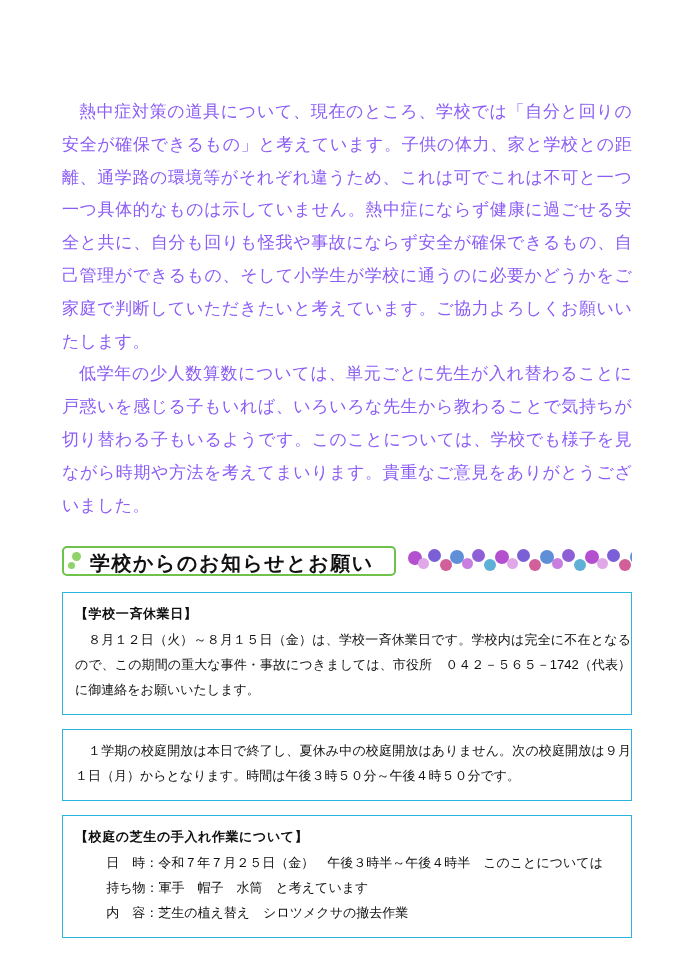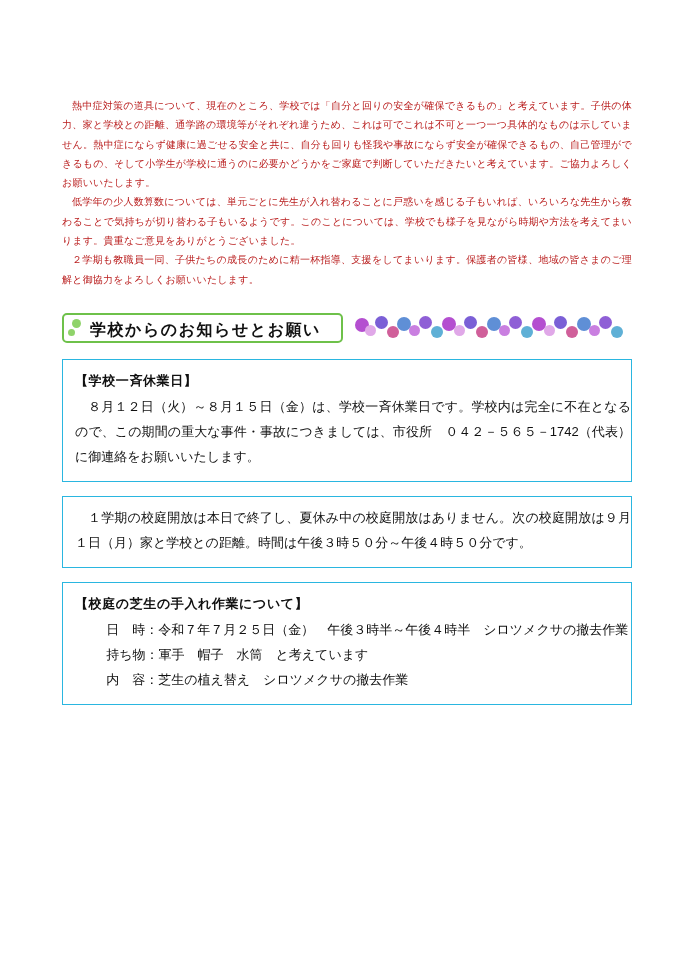--- a/index.html
+++ b/index.html
@@ -19,46 +19,46 @@
     position: absolute;
     left: 0; top: 0;
     width: 690px;
     height: 964px;
     box-sizing: border-box;
     padding: 96px 58px 0 62px;
   }
 
   
   .intro {
-    font-size: 10px;
+    font-size: 17px;
     line-height: 1.93;
     letter-spacing: 0.2px;
     text-align: justify;
-    color: #b91c1c;
+    color: #8b5cf6;
   }
   .intro p {
     margin: 0 0 0 0;
     text-indent: 1em;
   }
 
   
   .banner-row {
     margin-top: 22px;
     display: flex;
     align-items: center;
     height: 34px;
   }
   .banner-title {
     position: relative;
     border: 2px solid #6ec14a;
     border-radius: 5px;
     height: 30px;
     line-height: 30px;
     padding: 0 20px 0 26px;
-    font-size: 16px;
+    font-size: 20px;
     font-weight: bold;
     letter-spacing: 1.5px;
     color: #111;
     background: #fff;
     box-sizing: border-box;
     white-space: nowrap;
   }
   .banner-title::before,
   .banner-title::after {
     content: "";
@@ -106,21 +106,20 @@
   .box p.ind2 { text-indent: 2.4em; }
 </style>
 </head>
 <body>
 
 <div class="page">
 
   <div class="intro">
     <p>熱中症対策の道具について、現在のところ、学校では「自分と回りの安全が確保できるもの」と考えています。子供の体力、家と学校との距離、通学路の環境等がそれぞれ違うため、これは可でこれは不可と一つ一つ具体的なものは示していません。熱中症にならず健康に過ごせる安全と共に、自分も回りも怪我や事故にならず安全が確保できるもの、自己管理ができるもの、そして小学生が学校に通うのに必要かどうかをご家庭で判断していただきたいと考えています。ご協力よろしくお願いいたします。</p>
     <p>低学年の少人数算数については、単元ごとに先生が入れ替わることに戸惑いを感じる子もいれば、いろいろな先生から教わることで気持ちが切り替わる子もいるようです。このことについては、学校でも様子を見ながら時期や方法を考えてまいります。貴重なご意見をありがとうございました。</p>
-    <p>２学期も教職員一同、子供たちの成長のために精一杯指導、支援をしてまいります。保護者の皆様、地域の皆さまのご理解と御協力をよろしくお願いいたします。</p>
   </div>
 
   <div class="banner-row">
     <div class="banner-title">学校からのお知らせとお願い</div>
     <div class="flowers">
       <span class="fl" style="left:4px;  top:5px;  width:14px; height:14px; background:#b44fd0;"></span>
       <span class="fl" style="left:14px; top:12px; width:11px; height:11px; background:#e0a8e8;"></span>
       <span class="fl" style="left:24px; top:3px;  width:13px; height:13px; background:#7b5fd6;"></span>
       <span class="fl" style="left:36px; top:13px; width:12px; height:12px; background:#d05f9a;"></span>
       <span class="fl" style="left:46px; top:4px;  width:14px; height:14px; background:#5f8fd6;"></span>
@@ -145,24 +144,24 @@
       <span class="fl" style="left:260px;top:13px; width:12px; height:12px; background:#5fb0d6;"></span>
     </div>
   </div>
 
   <div class="box">
     <span class="bt">【学校一斉休業日】</span>
     <p>８月１２日（火）～８月１５日（金）は、学校一斉休業日です。学校内は完全に不在となるので、この期間の重大な事件・事故につきましては、市役所　０４２－５６５－1742（代表）に御連絡をお願いいたします。</p>
   </div>
 
   <div class="box">
-    <p>１学期の校庭開放は本日で終了し、夏休み中の校庭開放はありません。次の校庭開放は９月１日（月）家と学校との距離。時間は午後３時５０分～午後４時５０分です。</p>
+    <p>１学期の校庭開放は本日で終了し、夏休み中の校庭開放はありません。次の校庭開放は９月１日（月）からとなります。時間は午後３時５０分～午後４時５０分です。</p>
   </div>
 
   <div class="box">
     <span class="bt">【校庭の芝生の手入れ作業について】</span>
-    <p class="ind2">日　時：令和７年７月２５日（金）　午後３時半～午後４時半　シロツメクサの撤去作業</p>
+    <p class="ind2">日　時：令和７年７月２５日（金）　午後３時半～午後４時半　このことについては</p>
     <p class="ind2">持ち物：軍手　帽子　水筒　と考えています</p>
     <p class="ind2">内　容：芝生の植え替え　シロツメクサの撤去作業</p>
 
   </div>
 
 </div>
 
 </body></html>

